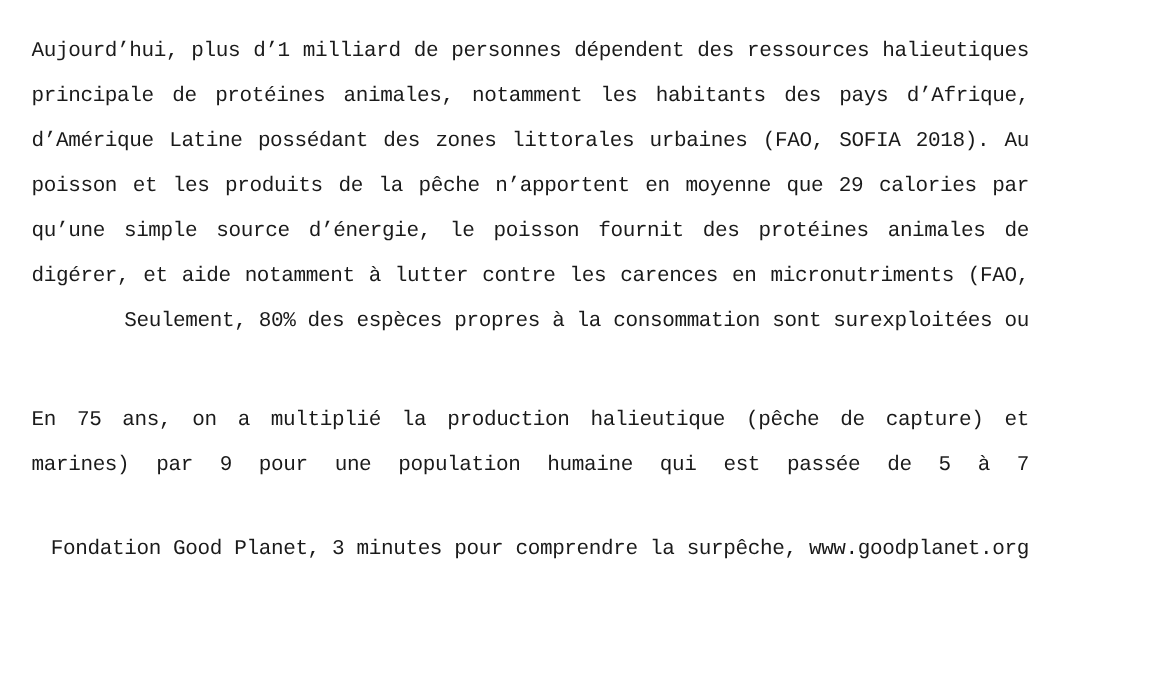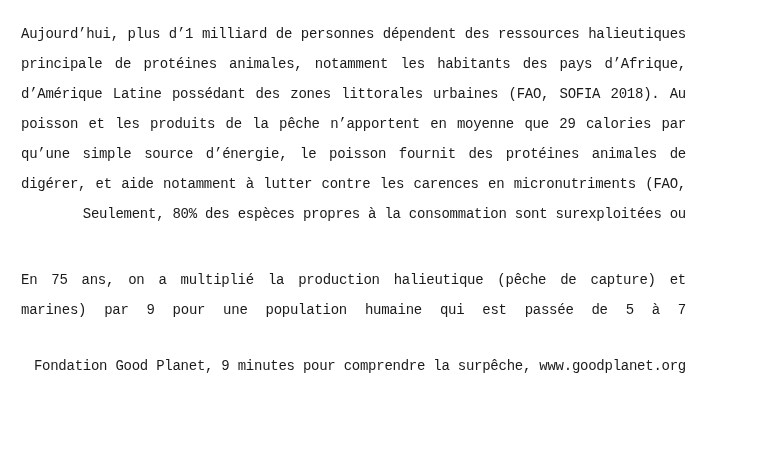--- a/index.html
+++ b/index.html
@@ -55,15 +55,15 @@
     <div class="line">qu’une simple source d’énergie, le poisson fournit des protéines animales de grande qualité et faciles à</div>
     <div class="line">digérer, et aide notamment à lutter contre les carences en micronutriments (FAO, SOFIA 2021).</div>
     <div class="line last">Seulement, 80% des espèces propres à la consommation sont surexploitées ou pleinement exploitées.</div>
   </div>
 
   <div class="para para-2">
     <div class="line">En 75 ans, on a multiplié la production halieutique (pêche de capture) et aquacole (provenant des fermes</div>
     <div class="line">marines) par 9 pour une population humaine qui est passée de 5 à 7 milliards.Cette pêche mondiale</div>
   </div>
 
-  <div class="footer">Fondation Good Planet, 9 minutes pour comprendre la surpêche, www.goodplanet.org</div>
+  <div class="footer">Fondation Good Planet, 3 minutes pour comprendre la surpêche, www.goodplanet.org</div>
 
 </div>
 
 </body></html>

